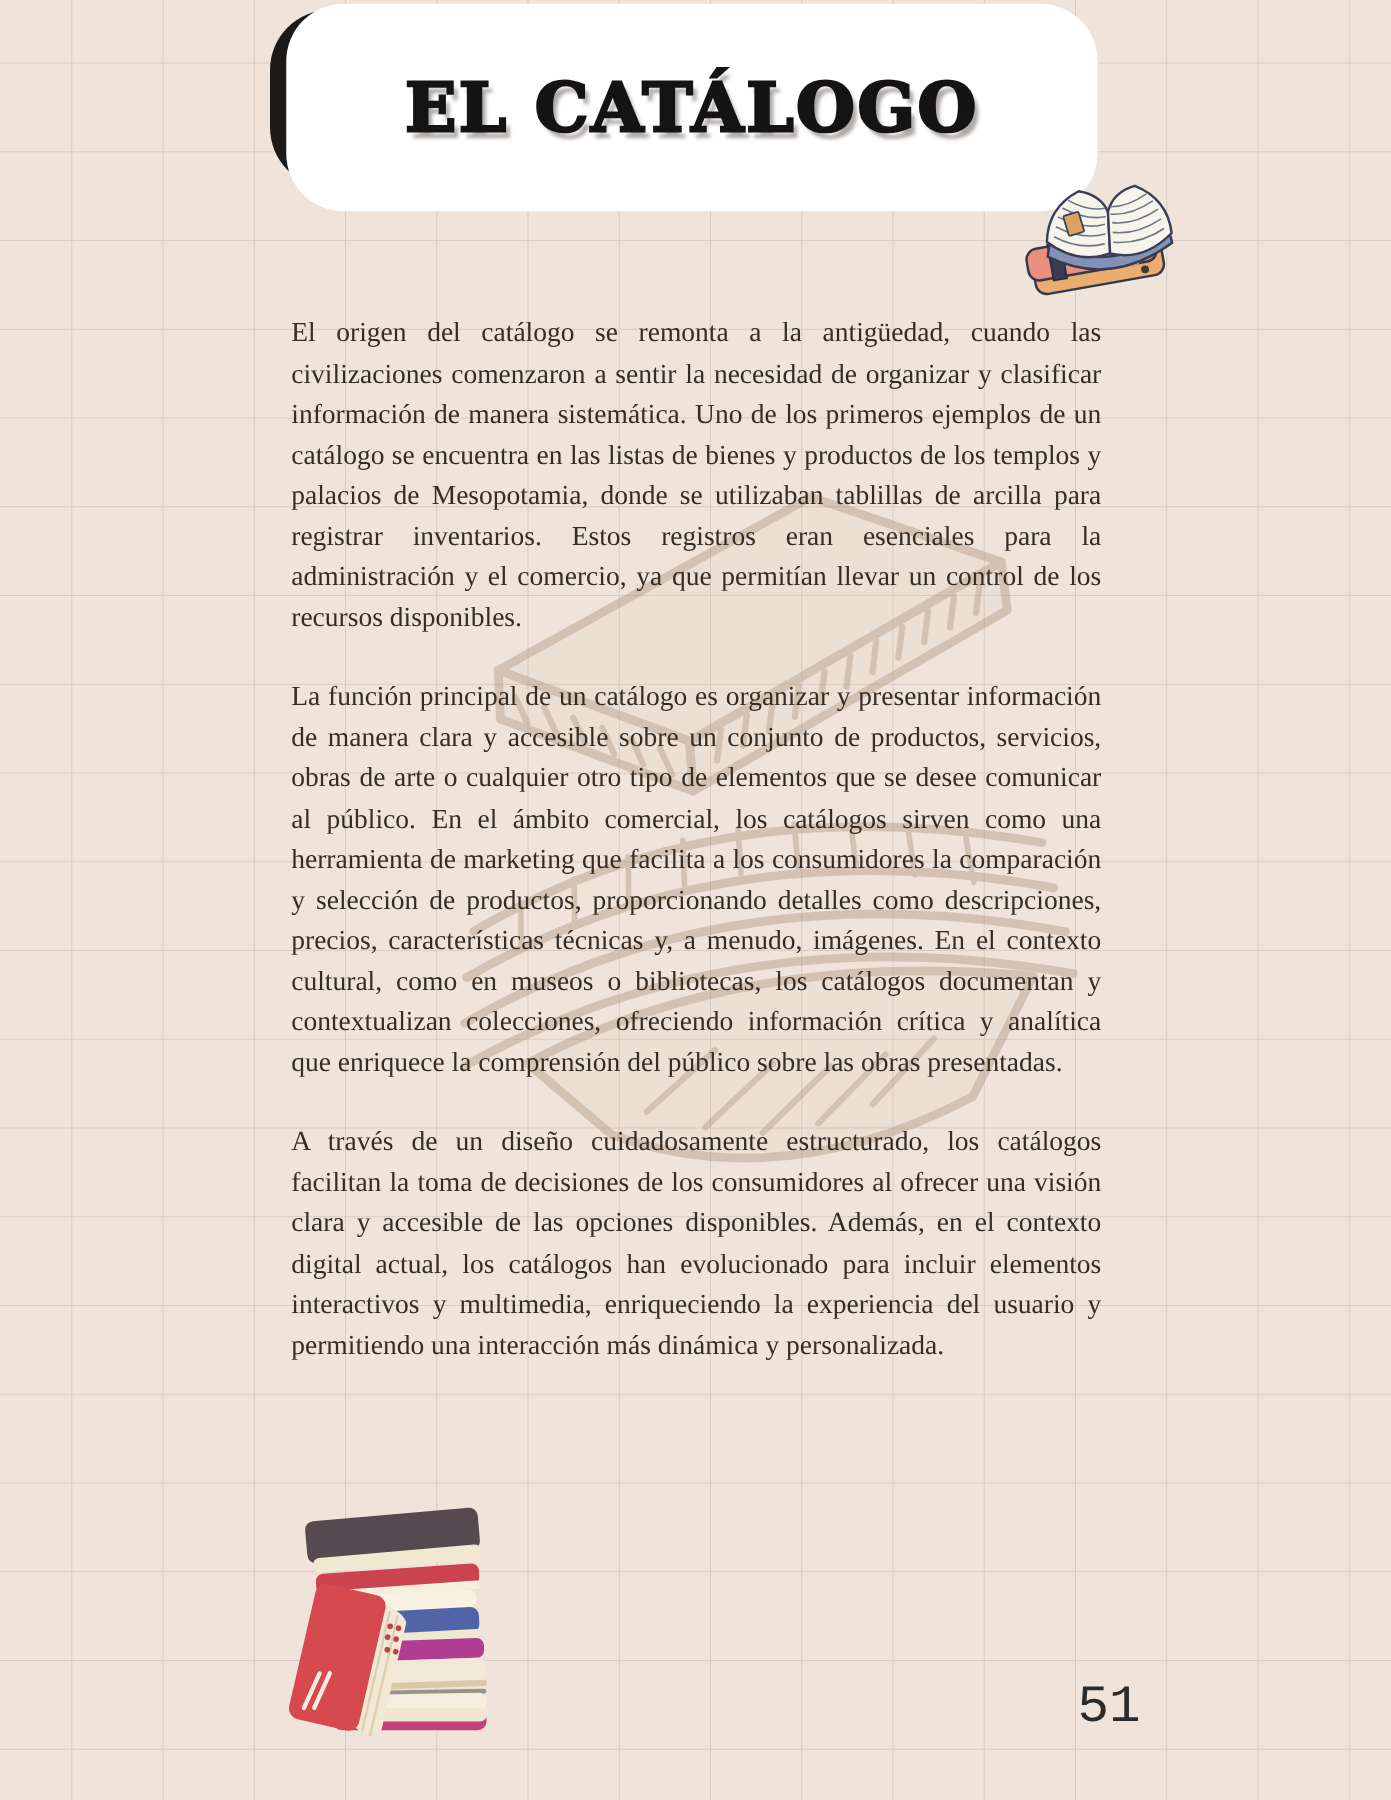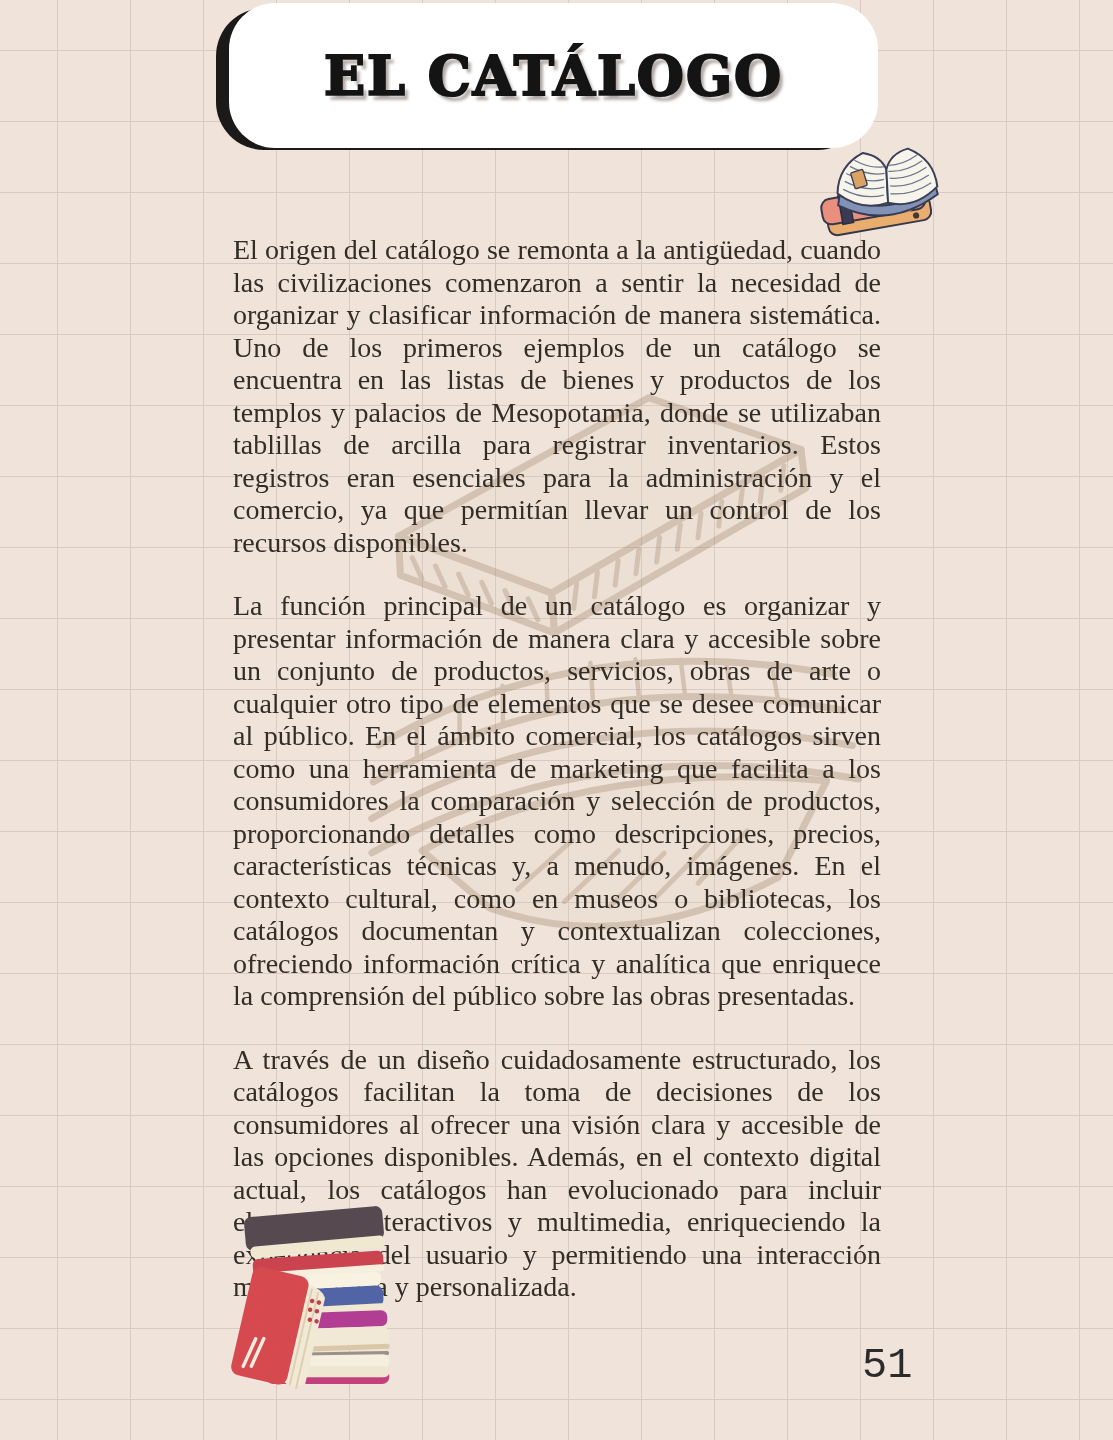--- a/index.html
+++ b/index.html
@@ -17,44 +17,44 @@
     font-family:"Liberation Serif","DejaVu Serif",serif;
   }
   .banner-shadow{
     position:absolute; left:216px; top:8px;
     width:650px; height:142px;
     border-radius:48px;
     background:#1b1a19;
   }
   .banner{
     position:absolute; left:229px; top:3px;
-    width:649px; height:145px;
+    width:649px; height:166px;
     border-radius:46px;
     background:#ffffff;
     display:flex; align-items:center; justify-content:center;
   }
   .title{
     font-family:"DejaVu Serif","Liberation Serif",serif;
     font-weight:800;
     font-size:54px;
     letter-spacing:2px;
     color:#141414;
     -webkit-text-stroke:2.2px #141414;
     text-shadow:4px 5px 3px rgba(110,98,92,0.55);
     white-space:nowrap;
   }
   .watermark{
     position:absolute; left:250px; top:360px;
     width:655px; height:600px;
     pointer-events:none;
   }
   .content{
-    position:absolute; left:233px; top:234px;
+    position:absolute; left:233px; top:250px;
     width:648px;
-    font-size:28px;
+    font-size:22px;
     line-height:32.5px;
     color:#332d26;
     text-align:justify;
   }
   .content p{ margin:0 0 31px 0; }
   .open-book-icon{
     position:absolute; left:812px; top:142px;
     width:136px; height:102px;
   }
   .book-stack-icon{

